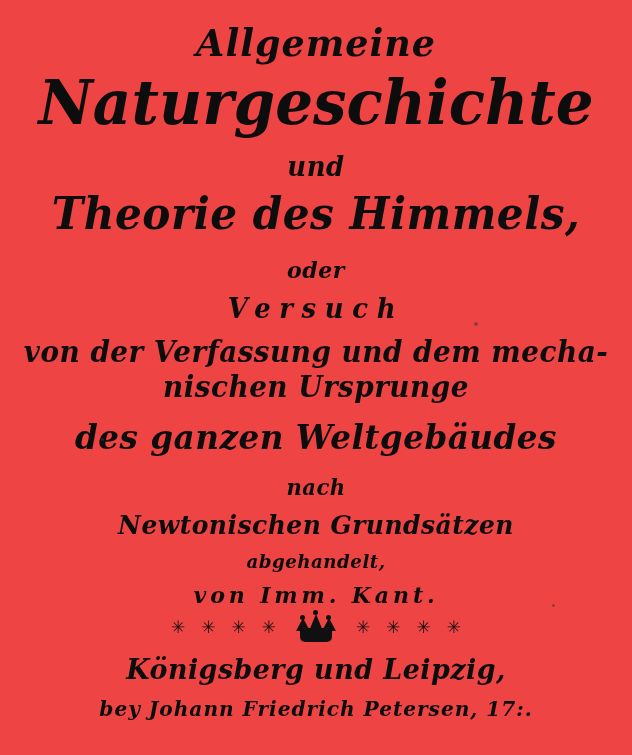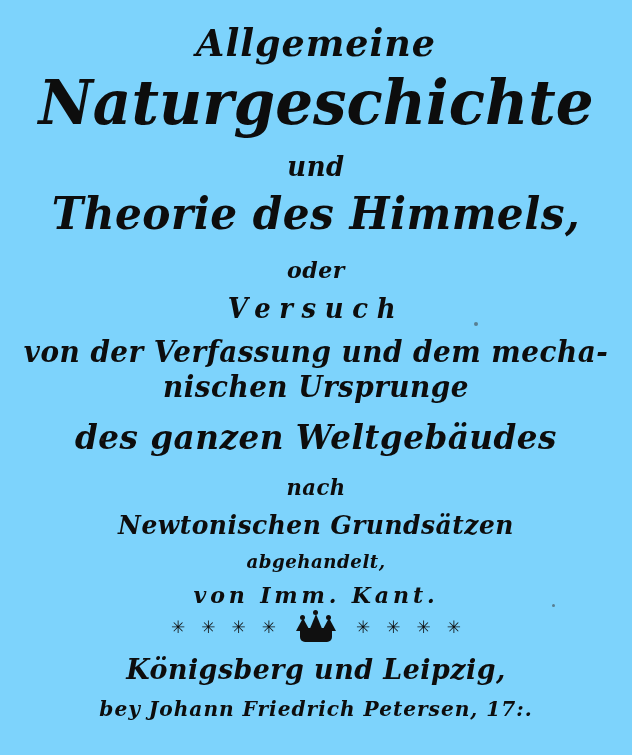--- a/index.html
+++ b/index.html
@@ -12,21 +12,21 @@
     height: 755px;
     overflow: hidden;
     font-family: "DejaVu Serif", serif;
     color: #111111;
   }
 
   .page {
     position: relative;
     width: 632px;
     height: 755px;
-    background: #7dd3fc;
+    background: #ef4444;
     display: flex;
     flex-direction: column;
     align-items: center;
     justify-content: flex-start;
     padding-top: 10px;
     box-sizing: border-box;
   }
 
   .line {
     text-align: center;

